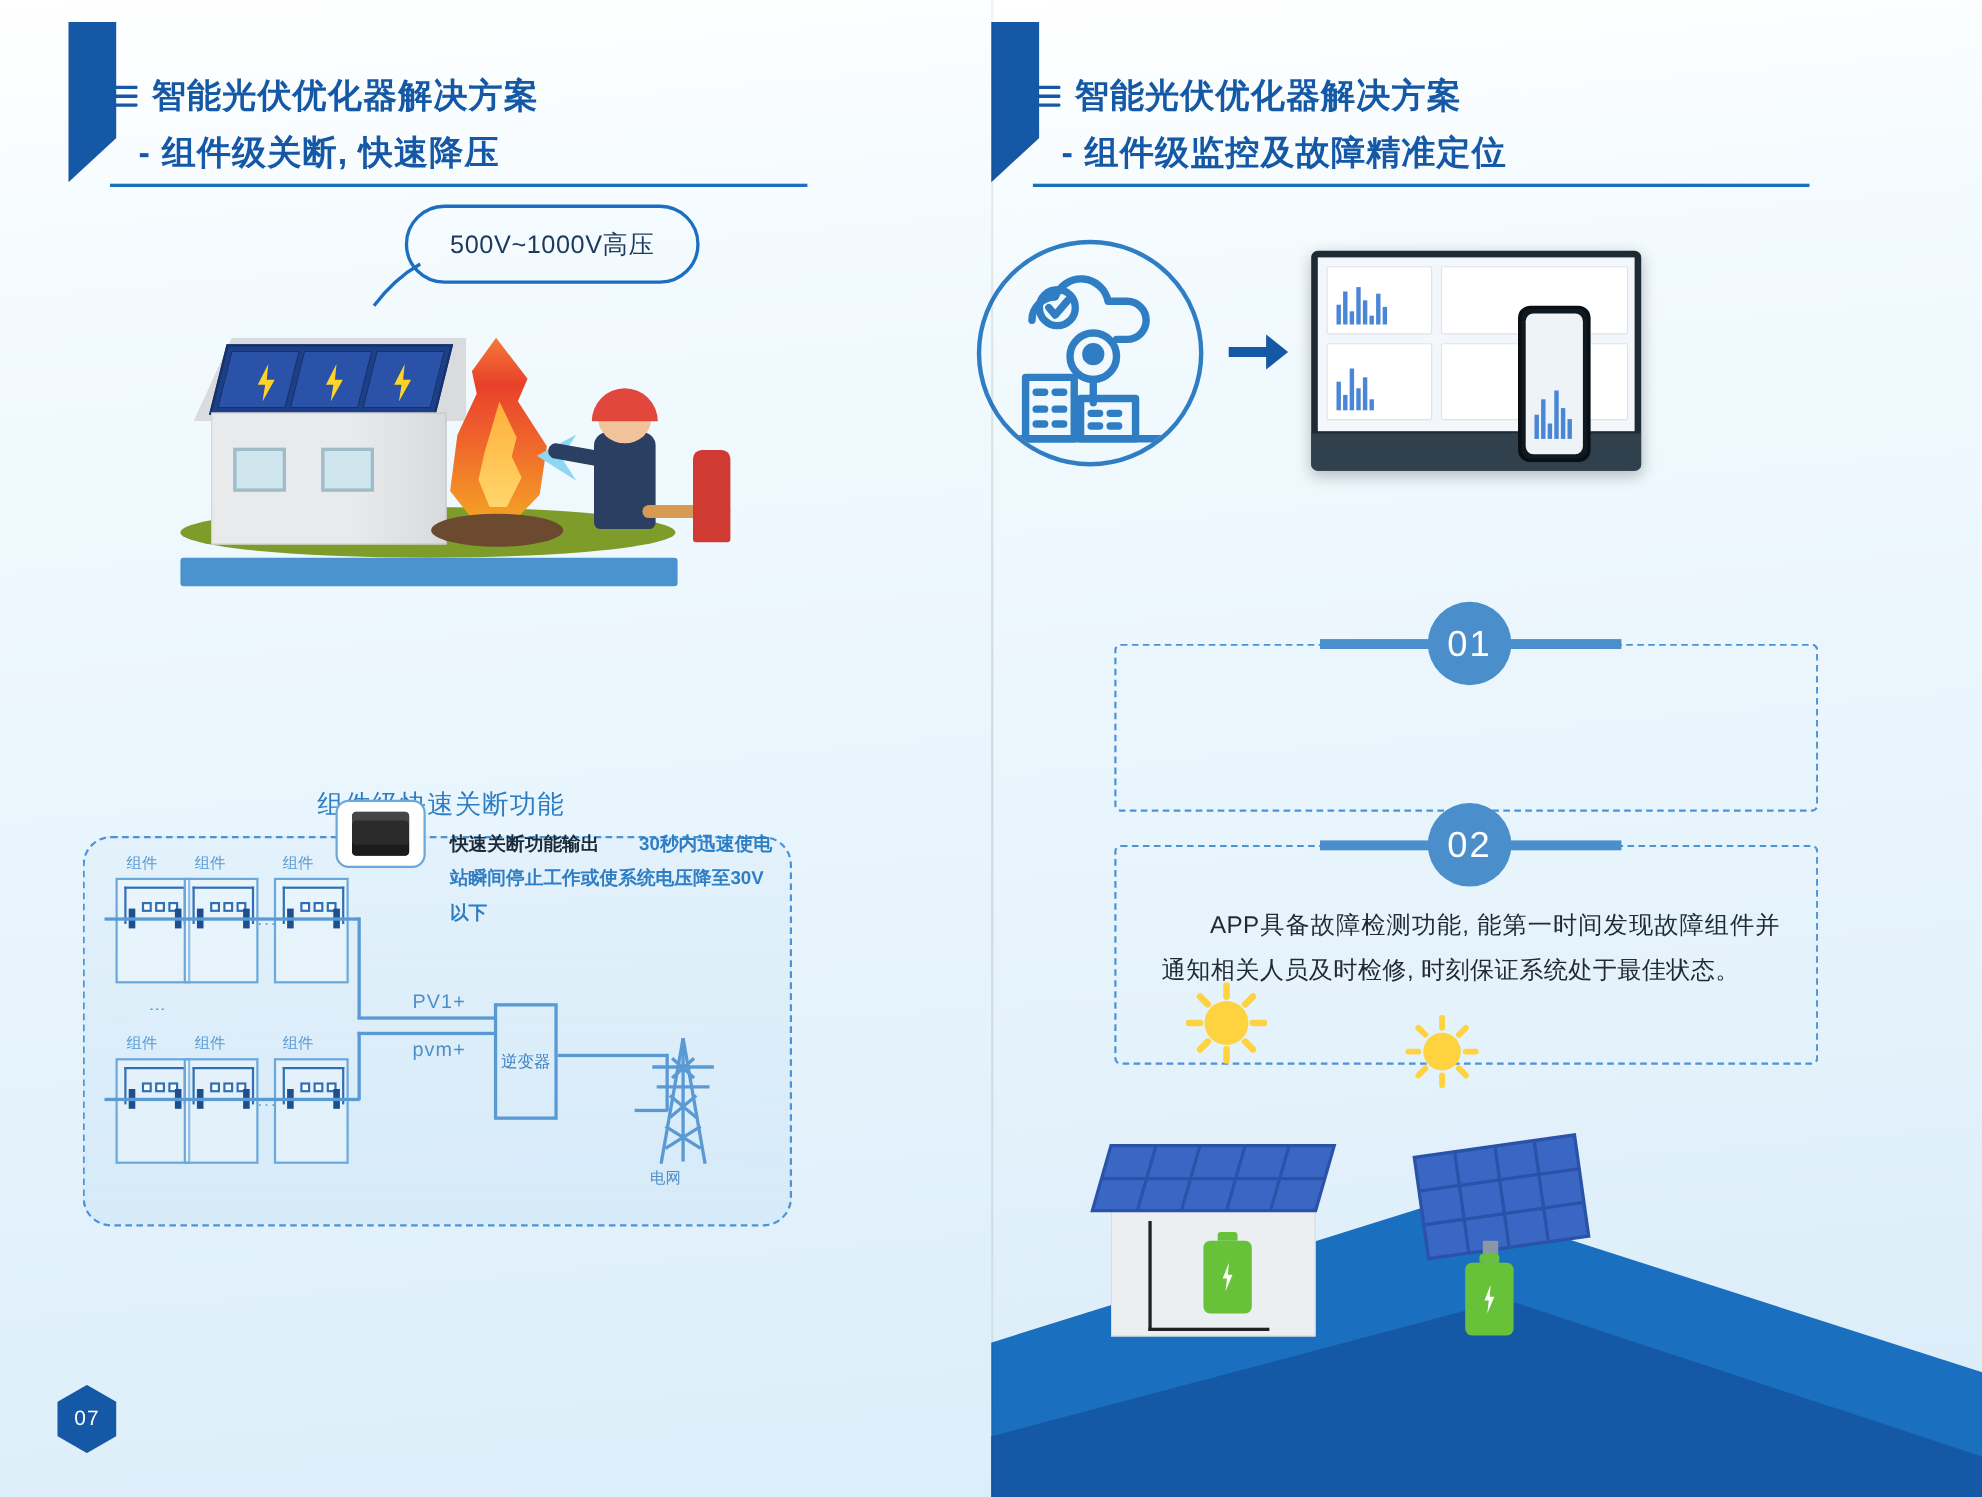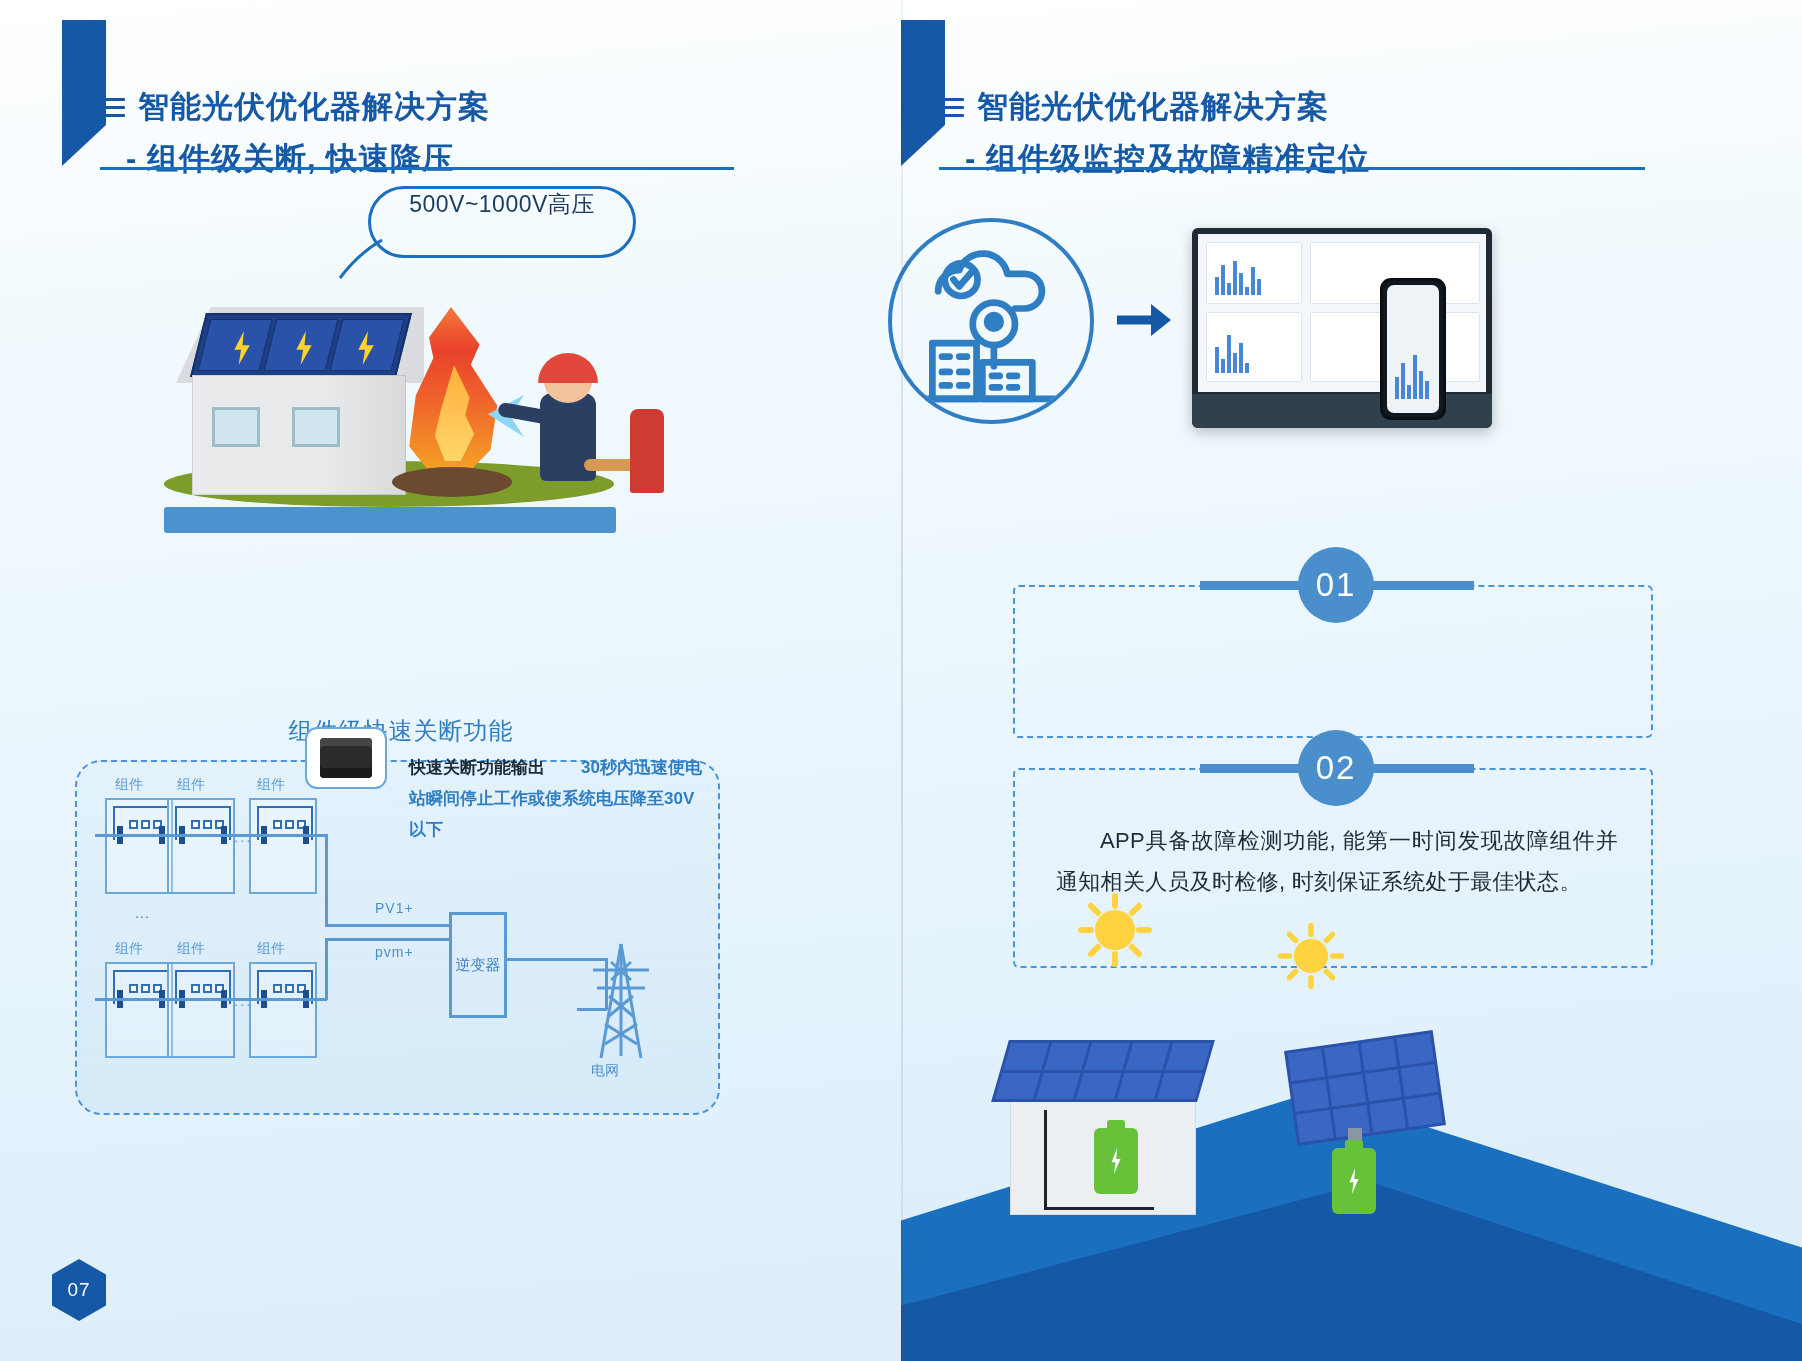--- a/index.html
+++ b/index.html
@@ -21,40 +21,40 @@
 
   
   .hdr { position:absolute; top:20px; }
   .hdr.l { left:62px; width:672px; }
   .hdr.r { left:-62px; width:672px; }
 
   .hdr-flag { position:absolute; top:0; width:44px; height:146px; background:#1558a6; }
   .hdr.l .hdr-flag { left:0; clip-path:polygon(0 0,100% 0,100% 72%,0 100%); }
   .hdr.r .hdr-flag { left:0; clip-path:polygon(0 0,100% 0,100% 72%,0 100%); }
 
-  .hdr-titles { position:absolute; top:46px;margin-top:20px; }
+  .hdr-titles { position:absolute; top:46px; }
   .hdr.l .hdr-titles { left:38px; }
   .hdr.r .hdr-titles { left:38px; }
 
   .t-line1 { display:flex; align-items:center; gap:13px; color:#1558a6;
              font-size:31px; font-weight:bold; letter-spacing:1px; white-space:nowrap;}
   .t-line2 { margin-top:10px; color:#1558a6; font-size:31px; font-weight:bold;
              letter-spacing:1px; padding-left:26px; white-space:nowrap;}
   .burger { display:inline-flex; flex-direction:column; justify-content:space-between;
             width:25px; height:19px; }
   .burger i { display:block; height:3px; background:#1558a6; border-radius:1px;}
   .burger i:nth-child(2){ width:100%; }
   .hdr-rule { position:absolute; left:38px; top:147px; height:3px; background:#1a6fc0; }
   .hdr.l .hdr-rule { width:634px; }
   .hdr.r .hdr-rule { width:706px; }
 
   
   .bubble { position:absolute; left:368px; top:186px; width:268px; height:72px;
             border:3px solid #1a6fc0; border-radius:36px; background:transparent;
-            display:flex; justify-content:center;
+            display:flex; align-items:center; justify-content:center;
             color:#1b3b5c; font-size:23px; letter-spacing:0.5px; }
   .bubble-tail { position:absolute; left:338px; top:238px; width:46px; height:42px; }
 
   
   .illus { position:absolute; left:140px; top:258px; width:500px; height:275px; }
   .ground { position:absolute; left:24px; bottom:26px; width:450px; height:46px;
             background:#7d9c2a; border-radius:50%; }
   .house-body { position:absolute; left:52px; bottom:38px; width:214px; height:120px;
                 background:#e9eaec; border:1px solid #cfd2d6;}
   .house-shadow{ position:absolute; left:52px; bottom:38px; width:214px; height:120px;
@@ -128,21 +128,21 @@
          background:#fff; border:2px solid #6aa7db; border-radius:12px;
          display:flex; align-items:center; justify-content:center;}
   .device b{ display:block; width:52px; height:40px; background:#2b2b2b; border-radius:4px;
          box-shadow: inset 0 8px 0 #464646, inset 0 -10px 0 #1b1b1b;}
   .annot { position:absolute; left:332px; top:-10px; width:300px;
          font-size:17px; font-weight:bold; line-height:31px; color:#1b2a38;}
   .annot .hi { color:#2f7ec4; font-weight:bold;margin-left:36px;}
   .inv  { position:absolute; left:372px; top:150px; width:58px; height:106px;
          border:3px solid #5a9ad4; display:flex; align-items:center; justify-content:center;
          color:#3d7fc0; font-size:15px;}
-  .pvl  { position:absolute; color:#4e8fcb; font-size:14px; letter-spacing:1px;}
+  .pvl  { position:absolute; color:#4e8fcb; font-size:18px; letter-spacing:1px;}
   .tower{ position:absolute; left:512px; top:178px; width:64px; height:120px;}
   .grid-label{ position:absolute; left:514px; top:300px; color:#4e8fcb; font-size:14px;}
 
   
   .pnum { position:absolute; bottom:40px; width:54px; height:62px; background:#1558a6;
           clip-path:polygon(50% 0,100% 25%,100% 75%,50% 100%,0 75%,0 25%);
           color:#fff; display:flex; align-items:center; justify-content:center;
           font-size:19px; letter-spacing:1px;}
   .pnum.l { left:52px; }
   .pnum.r { right:52px; }

